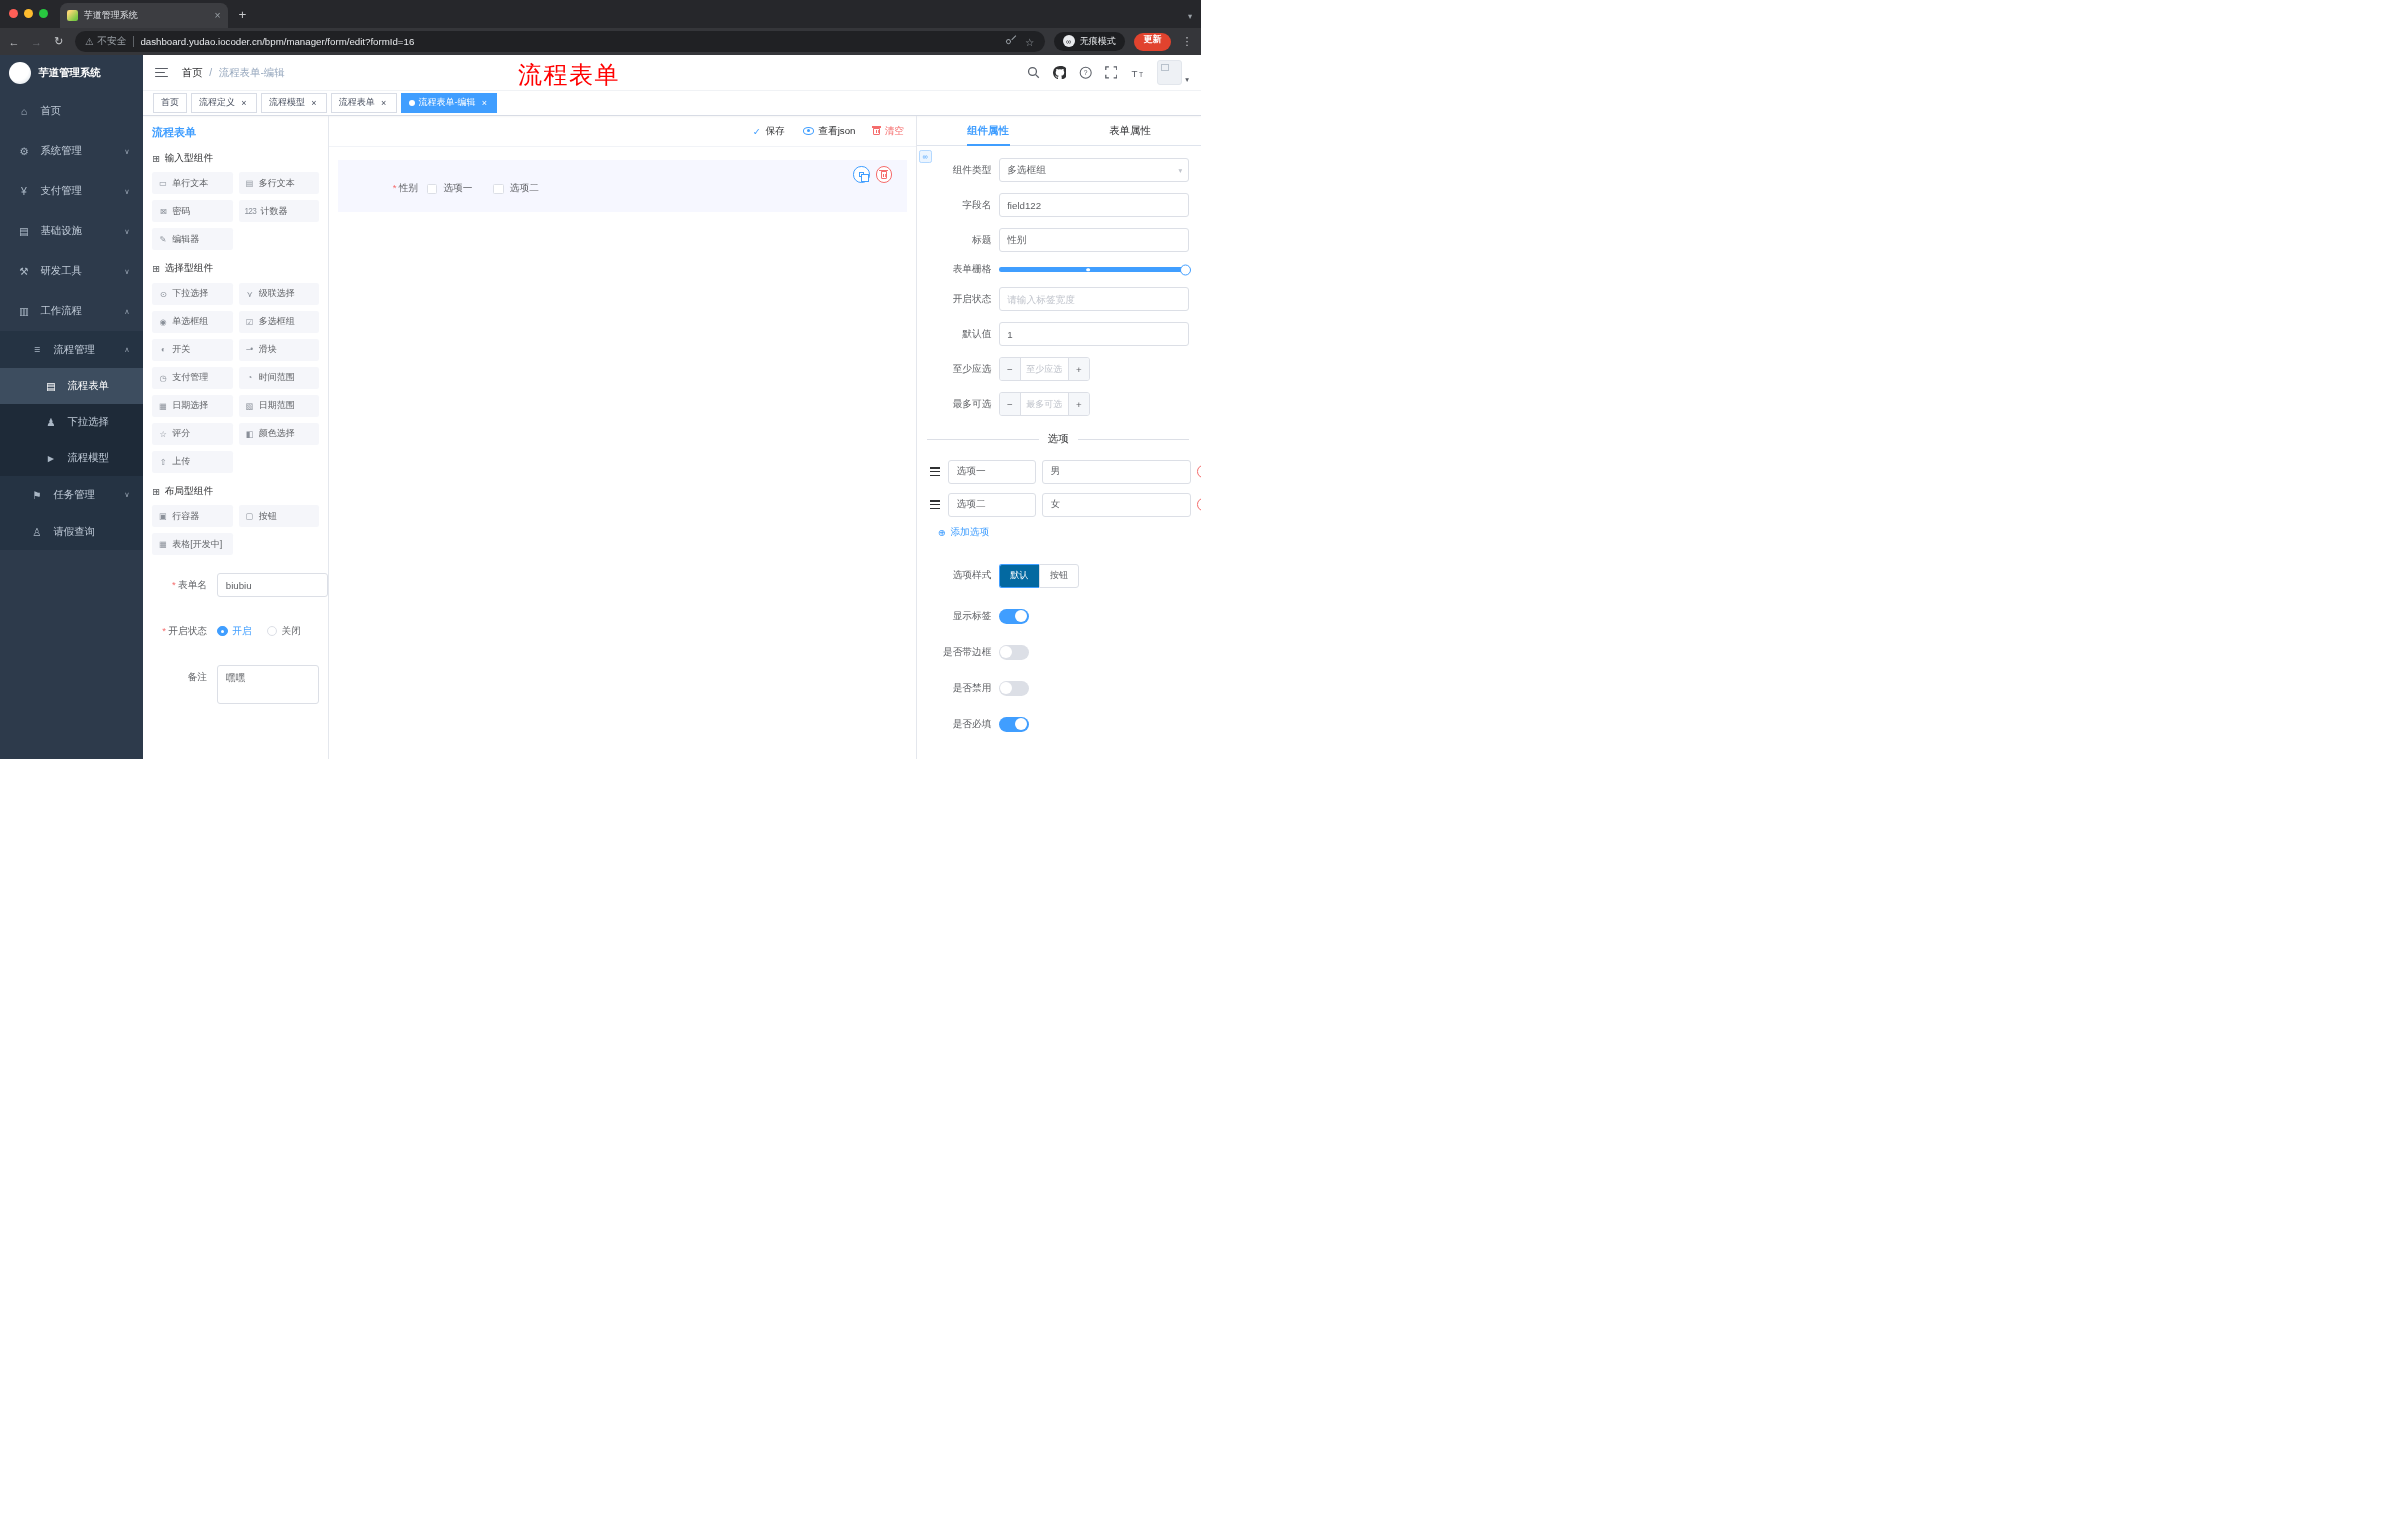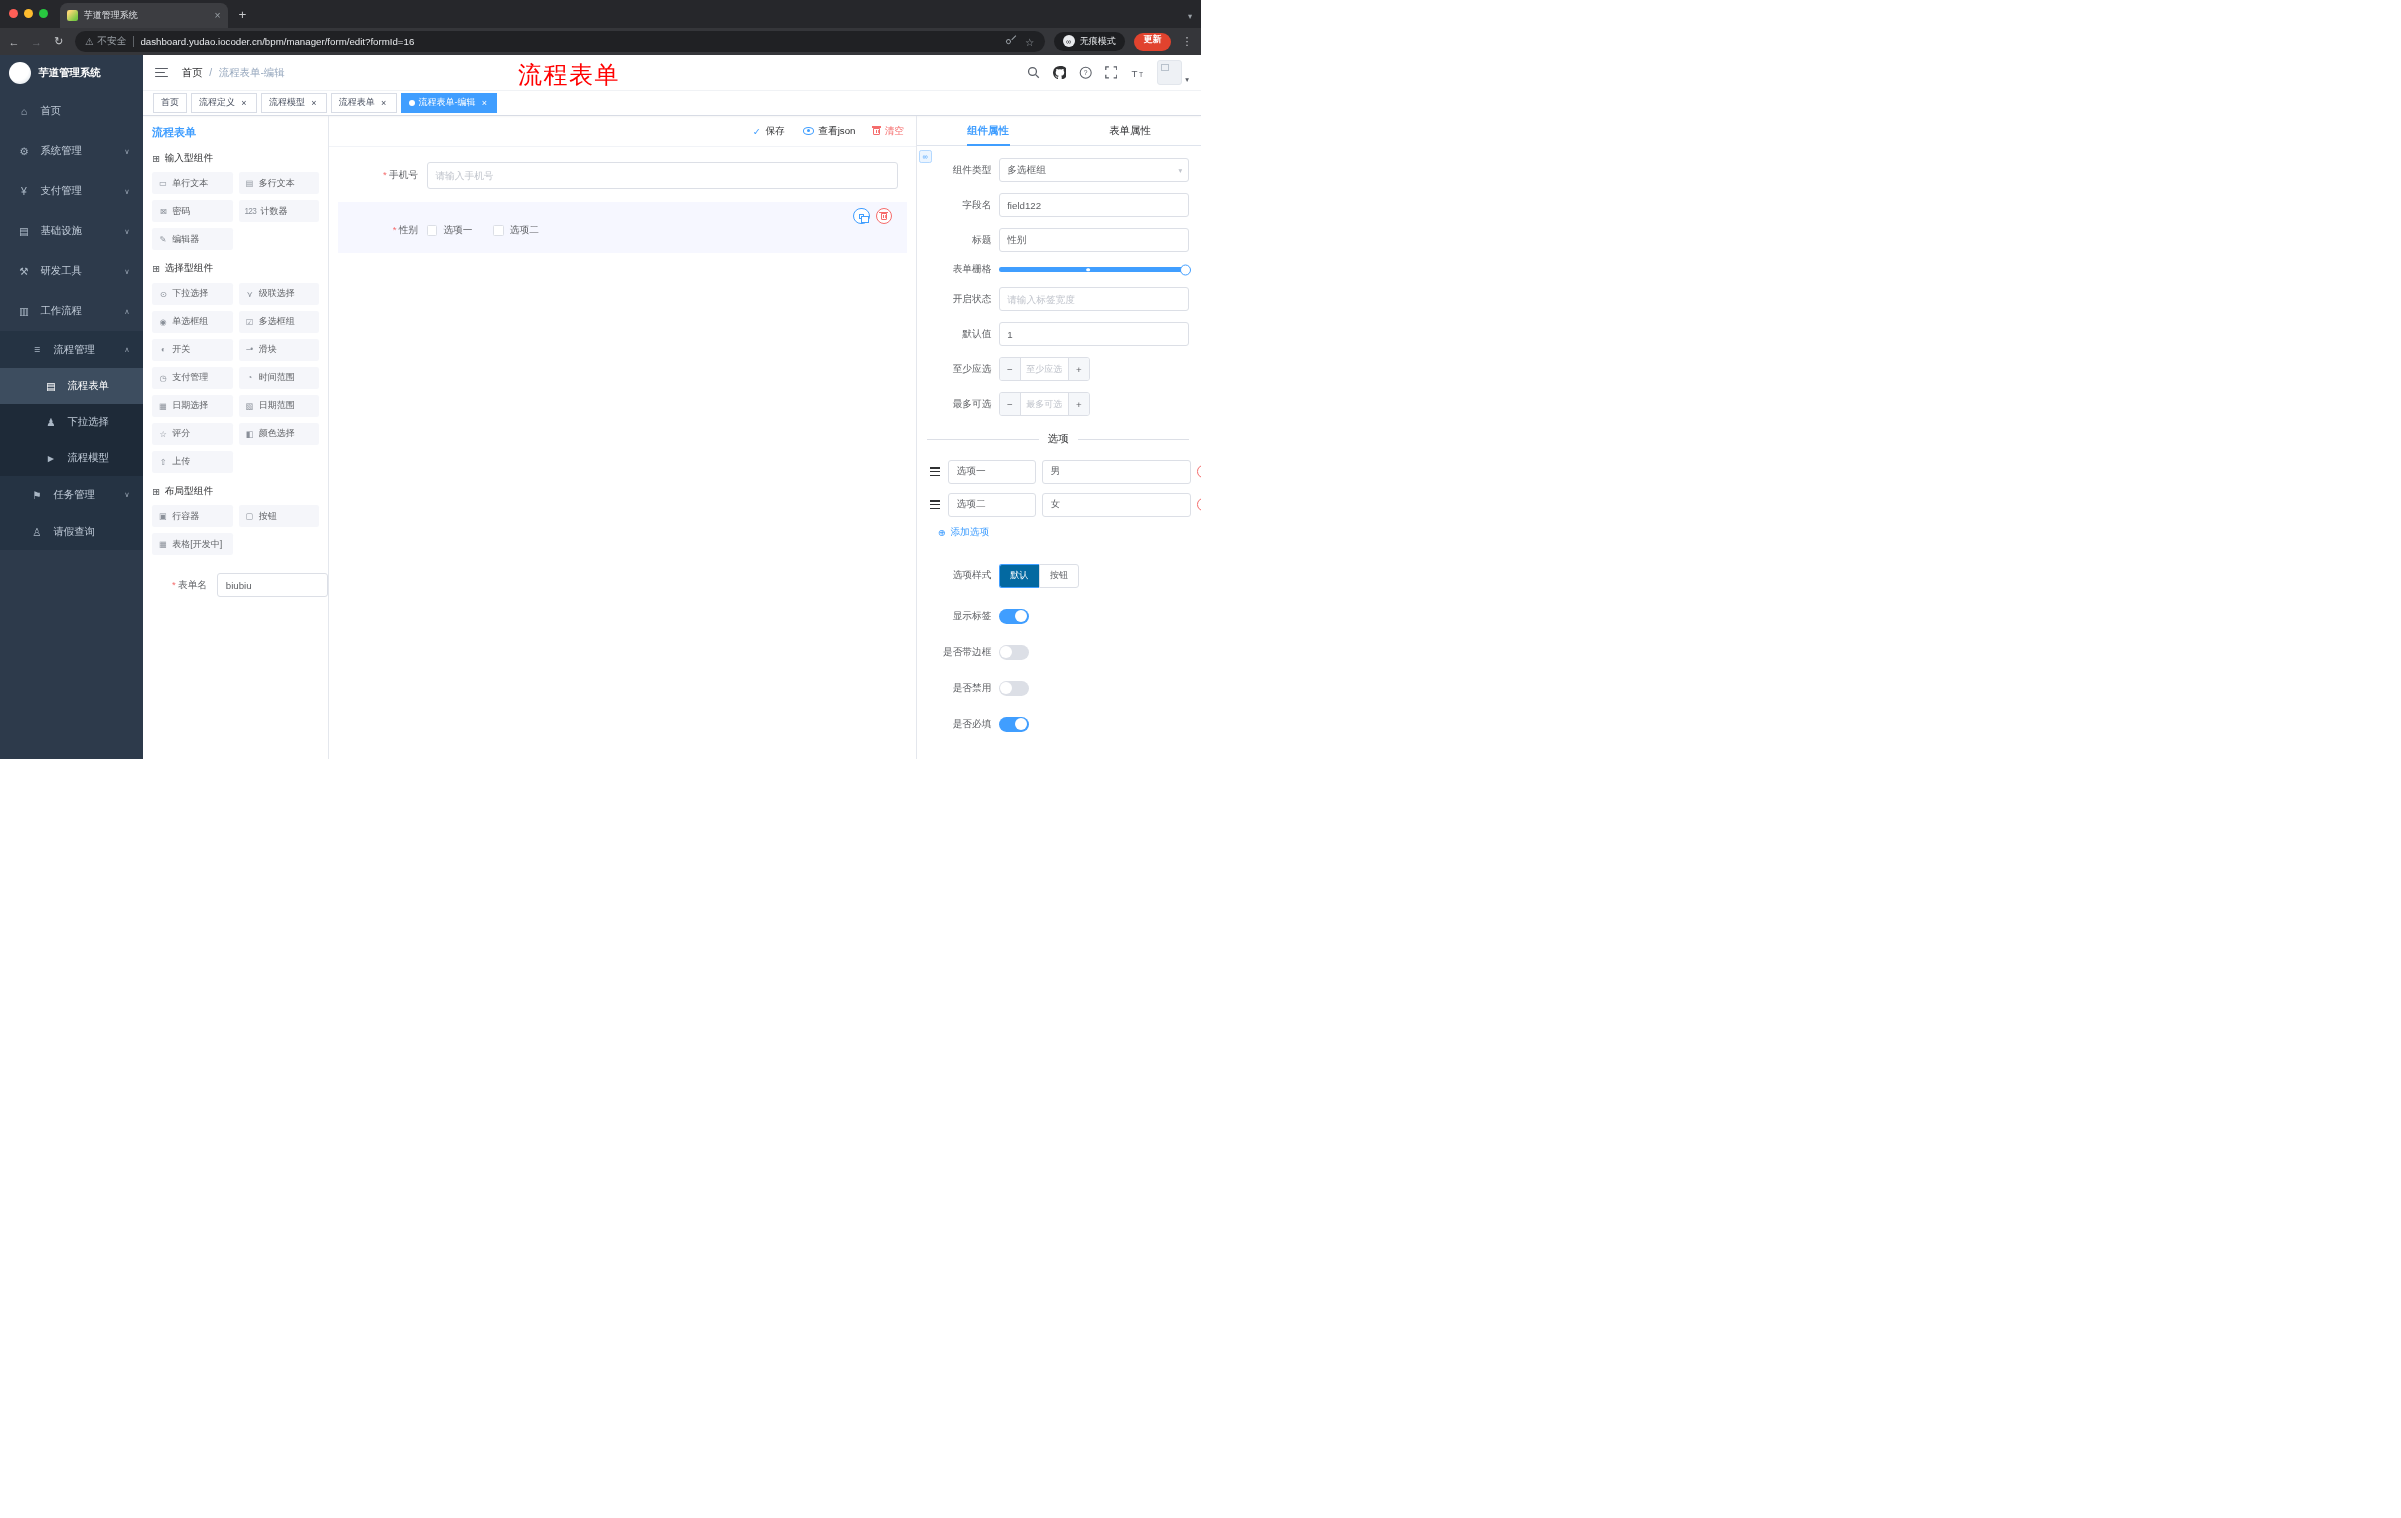--- a/index.html
+++ b/index.html
@@ -83,21 +83,21 @@
   .content{flex:1;display:flex;min-height:0}
   .left-panel{width:186px;flex-shrink:0;border-right:0.7px solid #e4e7ed;padding:9px 9px 0 9px;overflow:hidden}
   .lp-title{color:#409eff;font-size:11px;font-weight:bold}
   .group-title{display:flex;align-items:center;gap:4.5px;margin:12px 0 7.4px;font-size:9.7px;color:#303133}
   .group-title .cube{color:#606266;font-size:9.7px}
   .comp-grid{display:grid;grid-template-columns:1fr 1fr;gap:6px}
   .comp-item{height:22px;display:flex;align-items:center;gap:4.5px;padding:0 6px;background:#f5f6fa;border-radius:2.2px;
     font-size:9px;color:#606266;cursor:move;white-space:nowrap;overflow:hidden}
   .comp-item .ci{font-size:8.2px;color:#8a9099;flex-shrink:0;text-align:center;min-width:9.7px;letter-spacing:-0.7px}
 
-  .lp-form{margin-top:18px;display:flex;flex-direction:row;gap:22px}
+  .lp-form{margin-top:18px;display:flex;flex-direction:column;gap:22px}
   .lp-row{display:flex;align-items:flex-start}
   .lp-label{width:55px;text-align:right;font-size:9.7px;color:#606266;margin-right:10.4px;line-height:24px;flex-shrink:0;white-space:nowrap}
   .star{color:#f56c6c;margin-right:2.2px}
   .el-input{height:24px;border:0.7px solid #dcdfe6;border-radius:3px;padding:0 7.4px;font-size:9.7px;color:#606266;
     background:#fff;outline:none;font-family:inherit;width:111px}
   .el-input::placeholder{color:#c0c4cc}
   textarea.el-input{height:39px;padding:4.5px 7.4px;resize:none;line-height:1.4}
   .radios{display:flex;align-items:center;gap:15px;height:24px}
   .radio{display:flex;align-items:center;gap:4.5px;font-size:9.7px;color:#606266;cursor:pointer}
   .rdot{width:10.4px;height:10.4px;border-radius:50%;border:0.7px solid #dcdfe6;background:#fff;position:relative;flex-shrink:0}
@@ -519,24 +519,20 @@
             <span class="tb-btn">
               <span class="i-eye"></span>
               <span>查看json</span>
             </span>
             <span class="tb-btn red">
               <span class="i-trash"></span>
               <span>清空</span>
             </span>
           </div>
           <div class="canvas">
-            <div class="fld-row">
-              <span class="fld-label"><span class="star">*</span><span>手机号</span></span>
-              <input class="el-input" placeholder="请输入手机号" style="">
-            </div>
             <div class="fld-row selected">
               <span class="row-actions">
                 <span class="act copy">
                     <span class="i-copy"></span>
                   </span>
                 <span class="act del">
                     <span class="i-trash"></span>
                   </span>
               </span>
               <span class="fld-label"><span class="star">*</span><span>性别</span></span>

